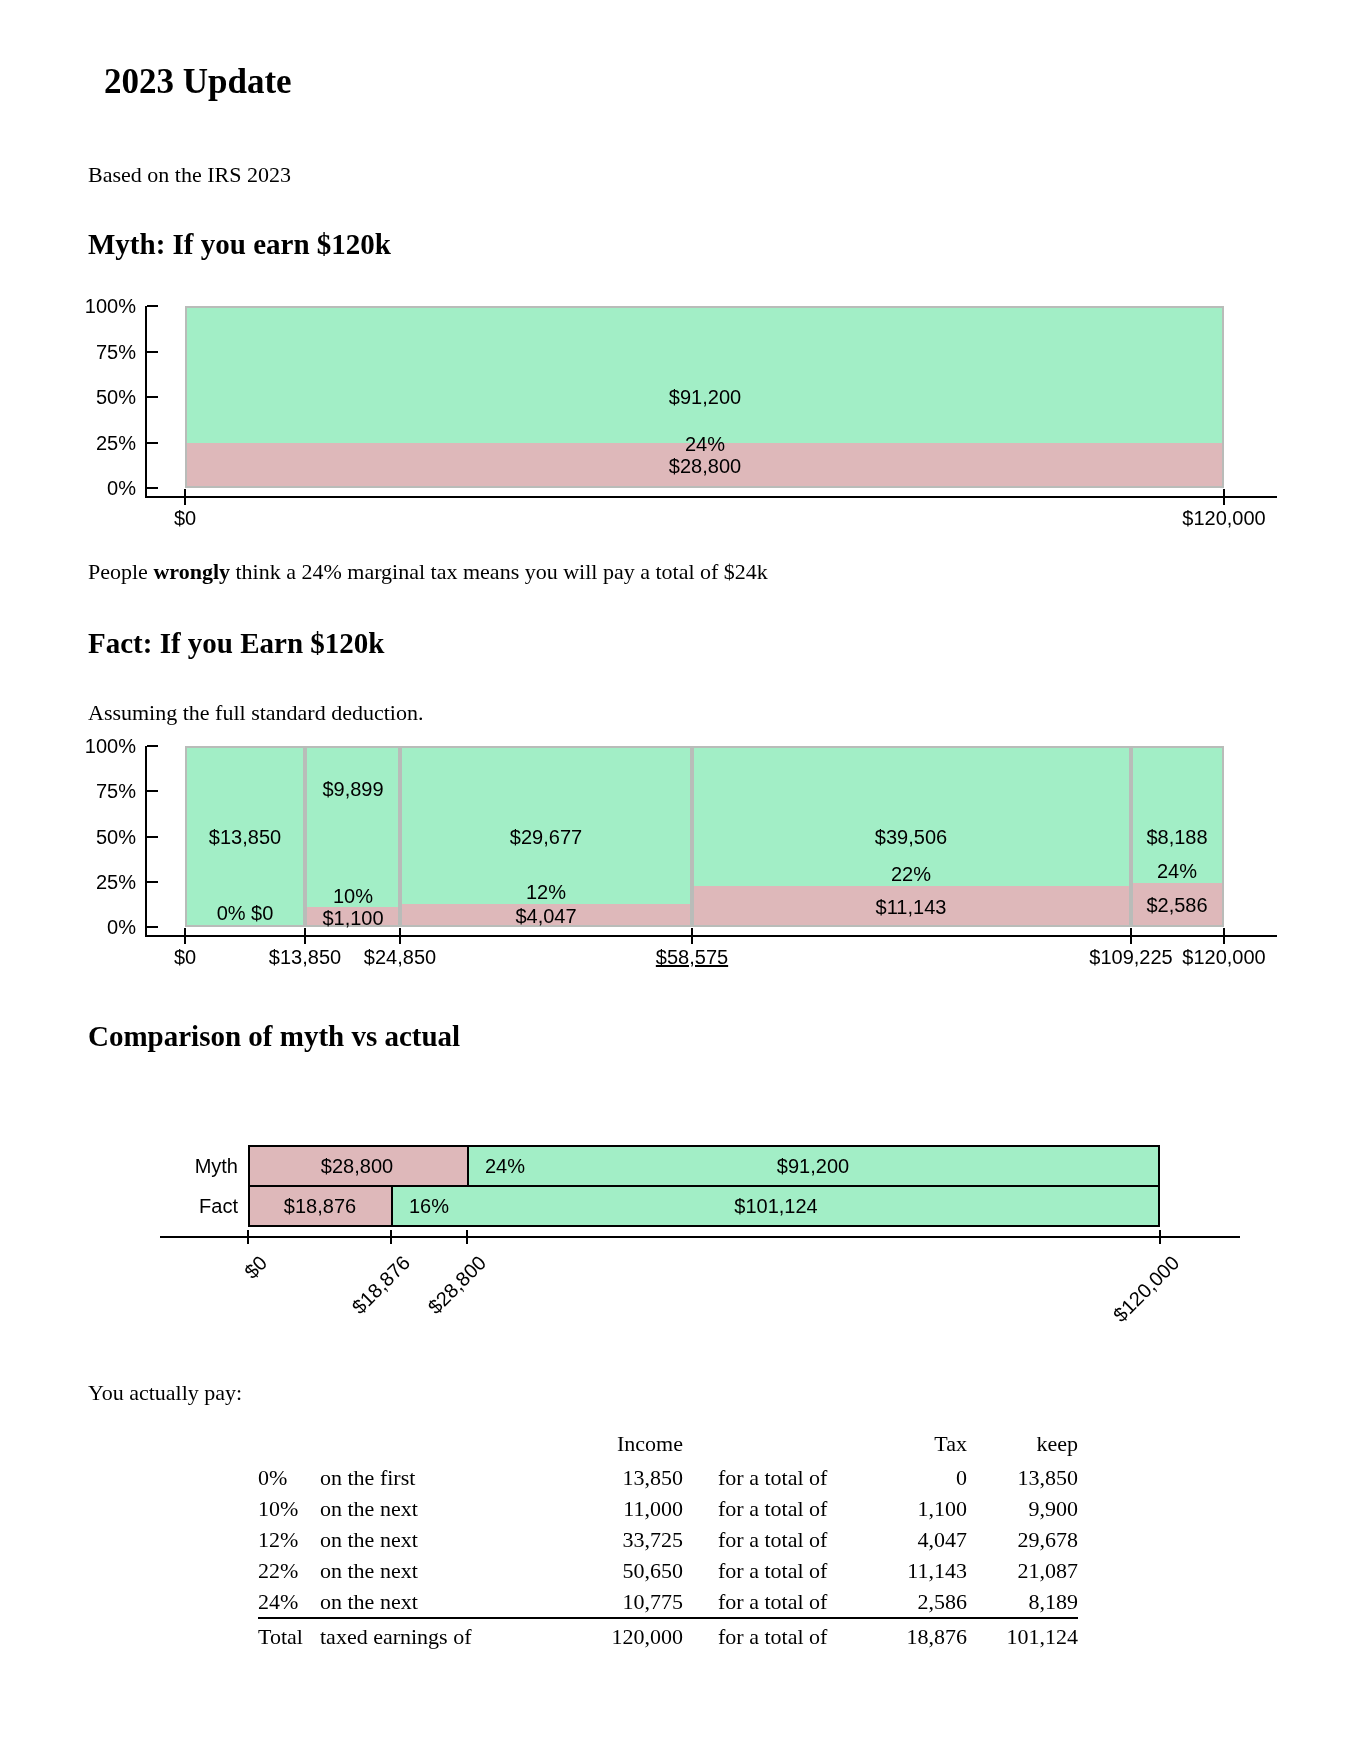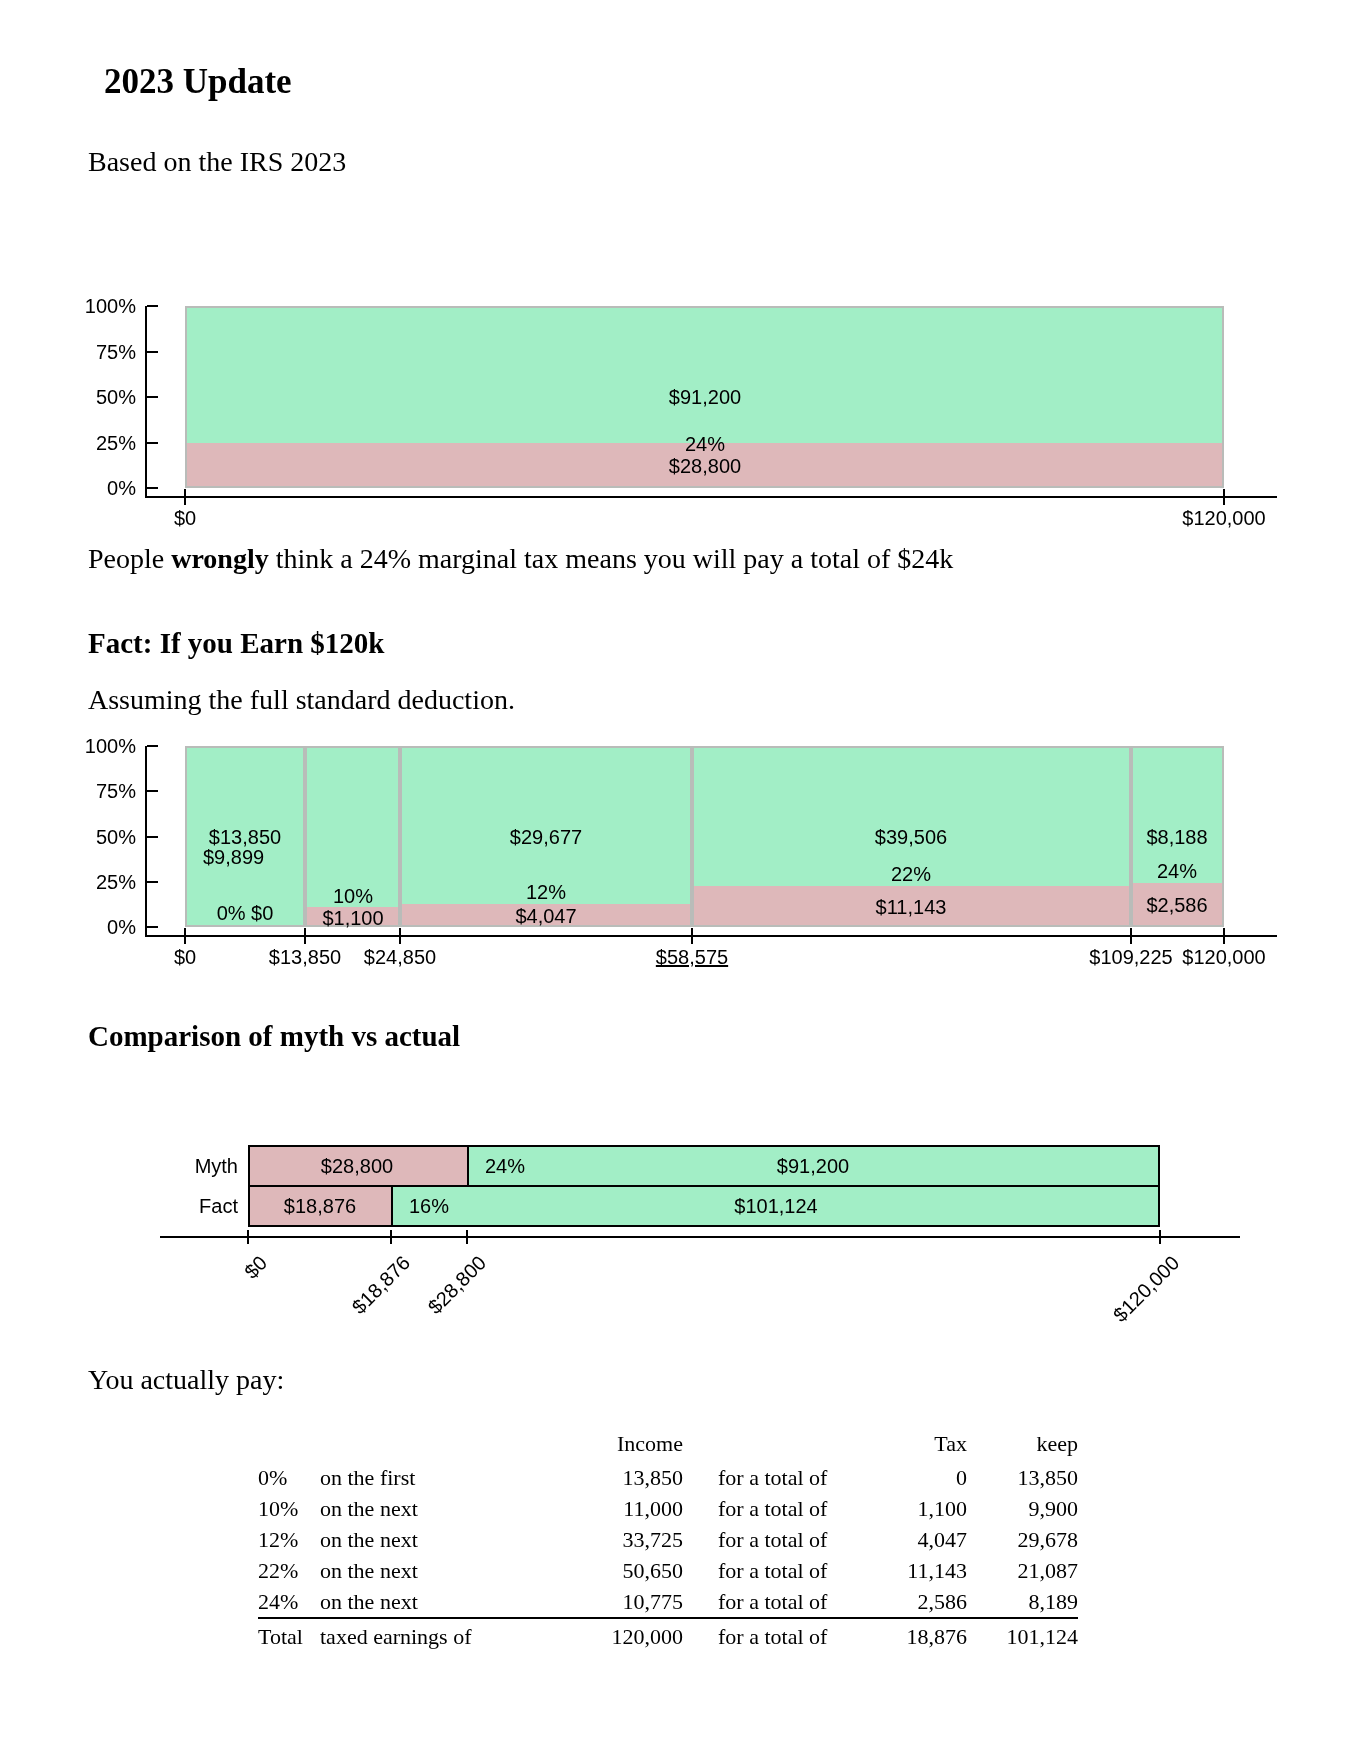--- a/index.html
+++ b/index.html
@@ -1,20 +1,20 @@
 <!DOCTYPE html>
 <html style="--green: #a2eec6; --pink: #deb8ba; --graybrd: #b9bcb9;"><head>
 <meta charset="utf-8">
 <style>
   html,body { margin:0; padding:0; background:#ffffff; }
   #page { position:relative; width:1361px; height:1747px; background:#fff; color:#000;
           font-family:"Liberation Serif", serif; overflow:hidden; }
   .h1  { position:absolute; font-size:35px; font-weight:700; white-space:nowrap;margin-left:16px; }
   .h2  { position:absolute; font-size:29px; font-weight:700; white-space:nowrap; }
-  .bt  { position:absolute; font-size:28px; white-space:nowrap; }
+  .bt  { position:absolute; font-size:22px; white-space:nowrap;margin-top:16px; }
   .cl  { position:absolute; font-family:"Liberation Sans", sans-serif; font-size:20px;
          line-height:26px; white-space:nowrap; color:#000; }
   .ln  { position:absolute; background:#000; }
   .bar { position:absolute; background:var(--green); border:2px solid var(--graybrd);
          box-sizing:border-box; }
   .red { position:absolute; left:0; right:0; bottom:0; background:var(--pink); }
   .cbar { position:absolute; background:var(--green); border:2px solid #000;
           box-sizing:border-box; }
   .credzone { position:absolute; left:0; top:0; bottom:0; background:var(--pink);
           border-right:2px solid #000; box-sizing:border-box; }
@@ -33,20 +33,21 @@
   #pay-table tr.total-row td { border-top:2px solid #000; height:36px; }
 </style>
 </head>
 <body>
 
 <div id="page">
 
   <div class="h1" style="left:88px; top:62px;">2023 Update</div>
   <div class="bt" style="left:88px; top:146px;">Based on the IRS 2023</div>
 
+  <div class="h2" style="left:88px; top:228px;">Myth: If you earn $120k</div>
   <div class="chart-layer" id="chart-myth">
       <div class="ln" style="left: 145px; top: 306px; width: 2px; height: 192px;"></div>
       <div class="ln" style="left: 145px; top: 496px; width: 1132px; height: 2px;"></div>
       <div class="ln" style="left: 147px; top: 305px; width: 11px; height: 2px;"></div>
       <div class="cl" style="left: 40px; width: 96px; top: 293px; text-align: right;">100%</div>
       <div class="ln" style="left: 147px; top: 351px; width: 11px; height: 2px;"></div>
       <div class="cl" style="left: 40px; width: 96px; top: 339px; text-align: right;">75%</div>
       <div class="ln" style="left: 147px; top: 396px; width: 11px; height: 2px;"></div>
       <div class="cl" style="left: 40px; width: 96px; top: 384px; text-align: right;">50%</div>
       <div class="ln" style="left: 147px; top: 442px; width: 11px; height: 2px;"></div>
@@ -93,21 +94,21 @@
       <div class="ln" style="left: 1130px; top: 928px; width: 2px; height: 16px;"></div>
       <div class="cl" style="left: 1041px; width: 180px; top: 944px; text-align: center;">$109,225</div>
       <div class="ln" style="left: 1223px; top: 928px; width: 2px; height: 16px;"></div>
       <div class="cl" style="left: 1134px; width: 180px; top: 944px; text-align: center;">$120,000</div>
       <div class="bar" style="left: 185px; top: 746px; width: 120px; height: 181px;"></div>
       <div class="cl" style="left: 95px; width: 300px; top: 824px; text-align: center;">$13,850</div>
       <div class="cl" style="left: 95px; width: 300px; top: 900px; text-align: center;">0% $0</div>
       <div class="bar" style="left: 305px; top: 746px; width: 95px; height: 181px;">
         <div class="red" style="height: 10%;"></div>
       </div>
-      <div class="cl" style="left: 203px; width: 300px; top: 844px; ">$9,899</div>
+      <div class="cl" style="left: 203px; width: 300px; top: 776px; text-align: center;">$9,899</div>
       <div class="cl" style="left: 203px; width: 300px; top: 883px; text-align: center;">10%</div>
       <div class="cl" style="left: 203px; width: 300px; top: 905px; text-align: center;">$1,100</div>
       <div class="bar" style="left: 400px; top: 746px; width: 292px; height: 181px;">
         <div class="red" style="height: 12%;"></div>
       </div>
       <div class="cl" style="left: 396px; width: 300px; top: 824px; text-align: center;">$29,677</div>
       <div class="cl" style="left: 396px; width: 300px; top: 879px; text-align: center;">12%</div>
       <div class="cl" style="left: 396px; width: 300px; top: 903px; text-align: center;">$4,047</div>
       <div class="bar" style="left: 692px; top: 746px; width: 439px; height: 181px;">
         <div class="red" style="height: 22%;"></div>

